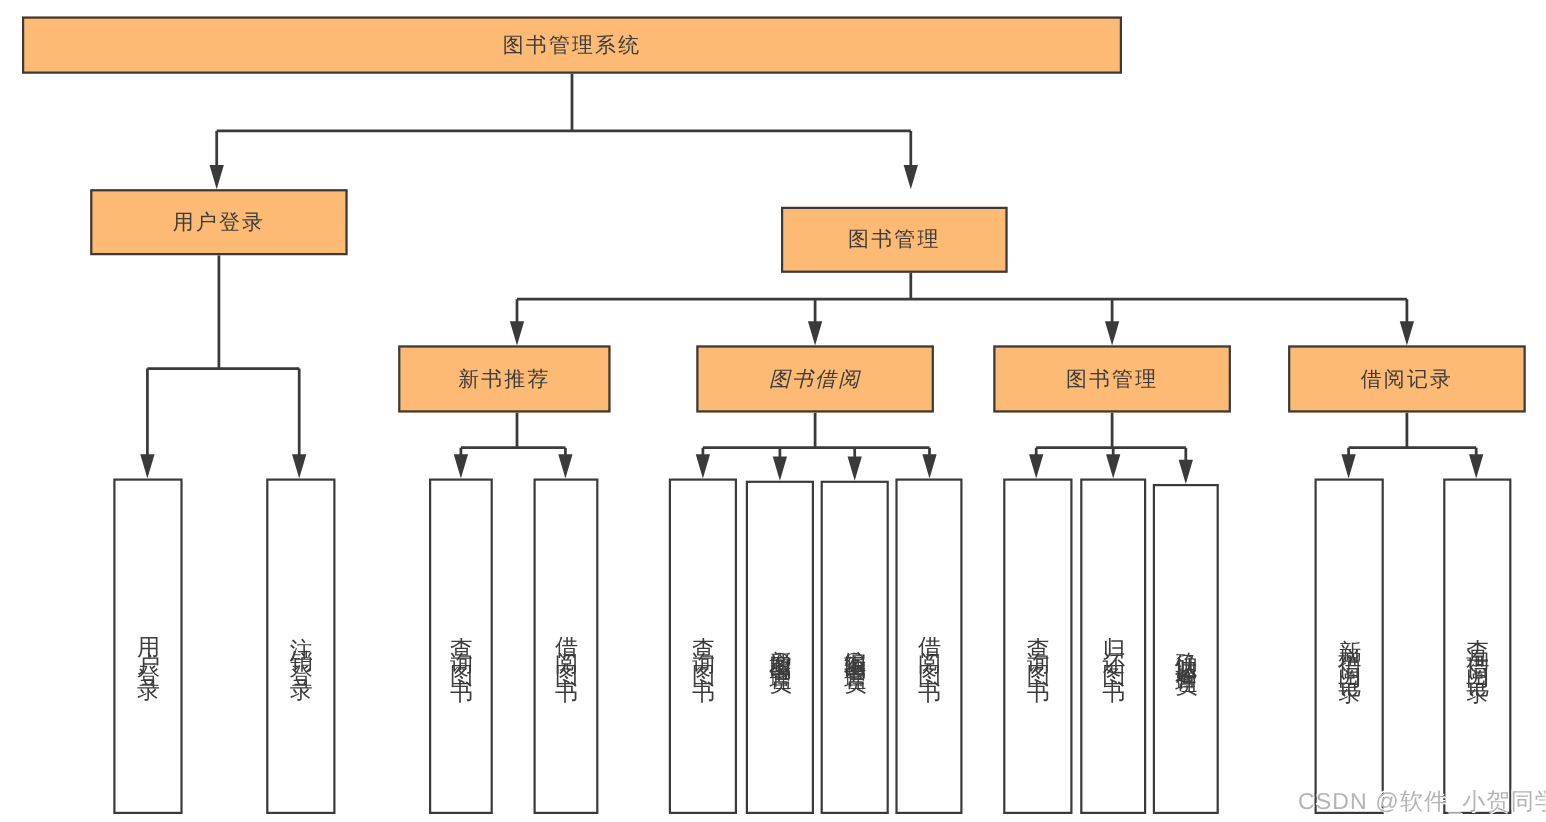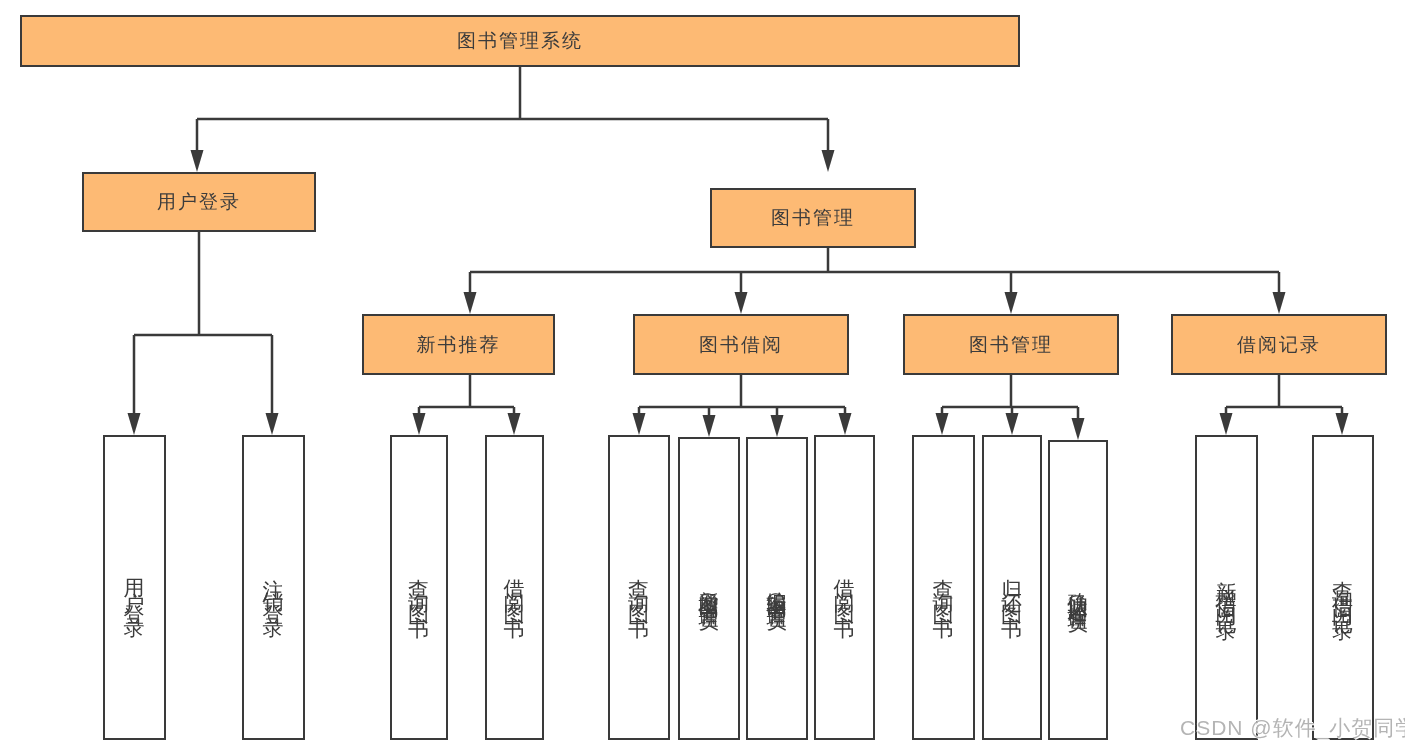--- a/index.html
+++ b/index.html
@@ -72,21 +72,21 @@
       <polygon points="1342,435 1335.5,413 1348.5,413"></polygon>
     </g>
   </svg>
 
   <div class="node" style="left:20px;top:15px;width:1000px;height:52px;">图书管理系统</div>
 
   <div class="node" style="left:82px;top:172px;width:234px;height:60px;">用户登录</div>
   <div class="node" style="left:710px;top:188px;width:206px;height:60px;">图书管理</div>
 
   <div class="node" style="left:362px;top:314px;width:193px;height:61px;">新书推荐</div>
-  <div class="node" style="left:633px;top:314px;width:216px;height:61px;">图书借阅</div>
+  <div class="node" style="left:633px;top:314px;width:216px;height:61px;font-style:italic;">图书借阅</div>
   <div class="node" style="left:903px;top:314px;width:216px;height:61px;">图书管理</div>
   <div class="node" style="left:1171px;top:314px;width:216px;height:61px;">借阅记录</div>
 
   <div class="vleaf ls4" style="left:103px;top:435px;width:63px;height:305px;">用户登录</div>
   <div class="vleaf ls4" style="left:242px;top:435px;width:63px;height:305px;">注销登录</div>
 
   <div class="vleaf ls4" style="left:390px;top:435px;width:58px;height:305px;">查询图书</div>
   <div class="vleaf ls4" style="left:485px;top:435px;width:59px;height:305px;">借阅图书</div>
 
   <div class="vleaf ls4" style="left:608px;top:435px;width:62px;height:305px;">查询图书</div>

